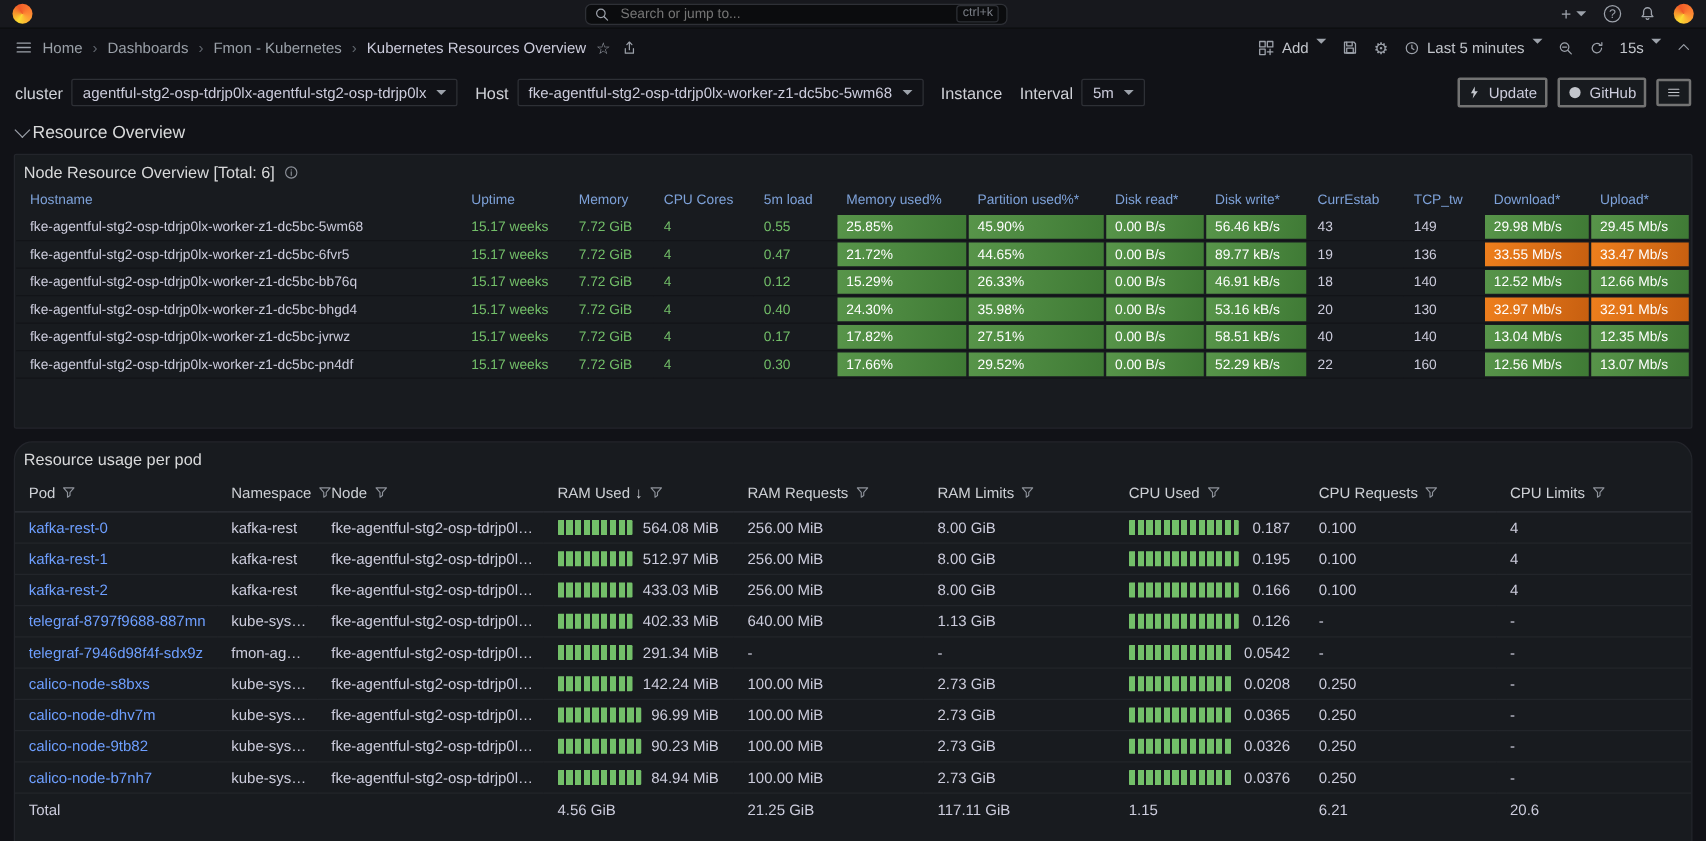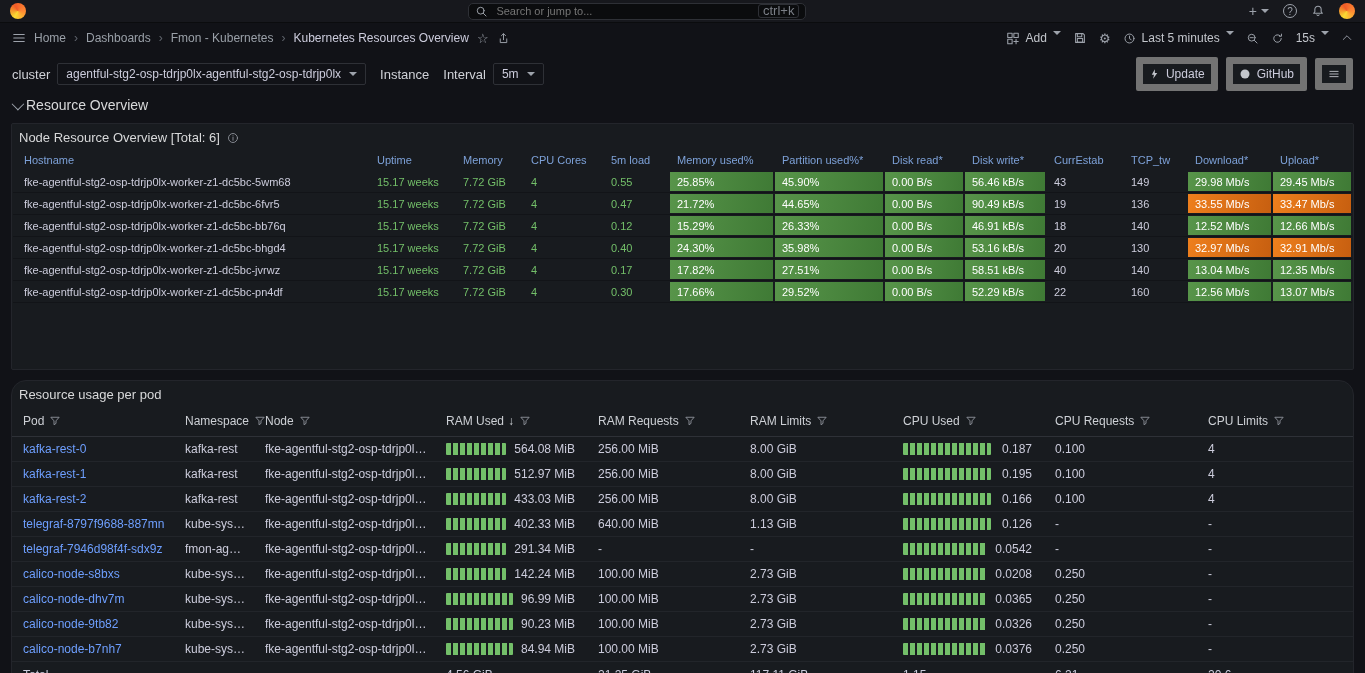--- a/index.html
+++ b/index.html
@@ -12,50 +12,50 @@
   .icon { display:inline-flex; align-items:center; justify-content:center; color:#9da2ab; flex:0 0 auto; }
   .icon svg { display:block; }
   svg .st { fill:none; stroke:currentColor; stroke-width:1.2; stroke-linecap:round; stroke-linejoin:round; }
   .caret { width:0; height:0; border-left:4px solid transparent; border-right:4px solid transparent; border-top:4px solid #9da2ab; display:inline-block; }
 
   
   .topnav { height:23px; background:#17181d; border-bottom:1px solid #0b0c0e; display:flex; align-items:center; padding:0 10px; }
   .logo, .avatar { width:16px; height:16px; border-radius:50%; background:conic-gradient(from 210deg,#fadb32,#f05a28,#ff8833,#fadb32); }
   .search-box { margin:0 auto; width:338px; height:17px; background:#0b0c0e; border:1px solid #2e3036; border-radius:5px; display:flex; align-items:center; gap:6px; padding:0 6px; }
   .search-box input { flex:1; background:transparent; border:none; outline:none; color:#9da2ab; font-size:11px; font-family:"Liberation Sans",sans-serif; }
-  .kbd-chip { border:1px solid #2e3036; border-radius:3px; font-size:13px; color:#7b7f87; padding:0 4px; line-height:12px; }
+  .kbd-chip { border:1px solid #2e3036; border-radius:3px; font-size:10px; color:#7b7f87; padding:0 4px; line-height:12px; }
   .topnav-right { display:flex; align-items:center; gap:14px; }
   .plus-group { display:flex; align-items:center; gap:4px; color:#9da2ab; font-size:14px; }
   .qbadge { width:14px; height:14px; border:1.2px solid #9da2ab; border-radius:50%; font-size:10px; color:#9da2ab; display:flex; align-items:center; justify-content:center; }
 
   
   .subnav { height:30px; display:flex; align-items:center; padding:0 12px; gap:8px; }
   .crumbs { display:flex; align-items:center; gap:8px; font-size:12px; color:#9aa0a8; white-space:nowrap; }
   .crumbs .sep { color:#5f646c; }
   .crumbs .current { color:#ccccdc; }
   .glyph-btn { font-size:13px; color:#9da2ab; line-height:1; cursor:default; }
   .subnav-right { margin-left:auto; display:flex; align-items:center; gap:12px; color:#b4b7bd; }
   .tool-group { display:flex; gap:6px; font-size:12px; color:#c3c6cc; white-space:nowrap; }
 
   
   .varsbar { height:28px; margin:7px 12px 0; display:flex; align-items:center; gap:14px; }
   .var-group { display:flex; align-items:center; gap:7px; }
   .var-label { font-size:13px; color:#d0d2d8; }
   .var-box { display:flex; align-items:center; gap:8px; border:1px solid #2e3036; border-radius:2px; background:#111217; padding:3px 8px; font-size:12px; color:#ccccdc; white-space:nowrap; }
   .varsbar-right { margin-left:auto; display:flex; align-items:center; gap:8px; }
-  .btn { display:flex; align-items:center; gap:6px; border:7px solid #737373; border-radius:2px; background:#181b1f; padding:3px 6px; font-size:12px; color:#ccccdc; white-space:nowrap; }
+  .btn { display:flex; align-items:center; gap:6px; border:2px solid #737373; border-radius:2px; background:#181b1f; padding:3px 6px; font-size:12px; color:#ccccdc; white-space:nowrap; }
   .btn .icon { color:#c3c6cc; }
 
   
   .section-head { margin:9px 12px 0; display:flex; align-items:center; gap:5px; font-size:14px; font-weight:500; color:#d8d9da; }
   .chev { width:9px; height:9px; border-right:1.6px solid #9da2ab; border-bottom:1.6px solid #9da2ab; transform:rotate(45deg) translateY(-2px); display:inline-block; }
 
   
   .panel { margin:10px 11px 0; background:#181b1f; border:1px solid #23252b; border-radius:2px; overflow:hidden; }
-  .panel-node { height:247px; }
+  .panel-node { height:220px; }
   .panel-pods { height:354px;border-radius:15px; }
   .panel-title-row { height:27px; display:flex; align-items:center; padding:0 10px 0 7px; gap:7px; }
   .panel-title { font-size:13px; font-weight:500; color:#d8d9da; }
   .info-icon { color:#8e939b; }
 
   
   table { border-collapse:collapse; table-layout:fixed; }
   table.node { width:calc(100% - 2px); margin:0 1px; font-size:11px; }
   table.node th { color:#7da1d8; font-weight:400; text-align:left; padding:3px 4px 5px 8px; white-space:nowrap; overflow:hidden; }
   table.node th:first-child { padding-left:11px; }
@@ -207,20 +207,27 @@
         </svg>
     </span>
   </div>
 </div>
 
 <div class="varsbar">
   <div class="var-group">
     <span class="var-label">cluster</span>
     <span class="var-box">
       <span>agentful-stg2-osp-tdrjp0lx-agentful-stg2-osp-tdrjp0lx</span>
+      <span class="caret"></span>
+    </span>
+  </div>
+  <div class="var-group">
+    <span class="var-label">Host</span>
+    <span class="var-box">
+      <span>fke-agentful-stg2-osp-tdrjp0lx-worker-z1-dc5bc-5wm68</span>
       <span class="caret"></span>
     </span>
   </div>
   <div class="var-group">
     <span class="var-label">Instance</span>
   </div>
   <div class="var-group">
     <span class="var-label">Interval</span>
     <span class="var-box">
       <span>5m</span>
@@ -341,21 +348,21 @@
           <td class="bg">
             <div class="fill g">21.72%</div>
           </td>
           <td class="bg">
             <div class="fill g">44.65%</div>
           </td>
           <td class="bg">
             <div class="fill g">0.00 B/s</div>
           </td>
           <td class="bg">
-            <div class="fill g">90.49 kB/s</div>
+            <div class="fill g">89.77 kB/s</div>
           </td>
           <td class="plain">19</td>
           <td class="plain">136</td>
           <td class="bg">
             <div class="fill o">33.55 Mb/s</div>
           </td>
           <td class="bg">
             <div class="fill o">33.47 Mb/s</div>
           </td>
         </tr>

